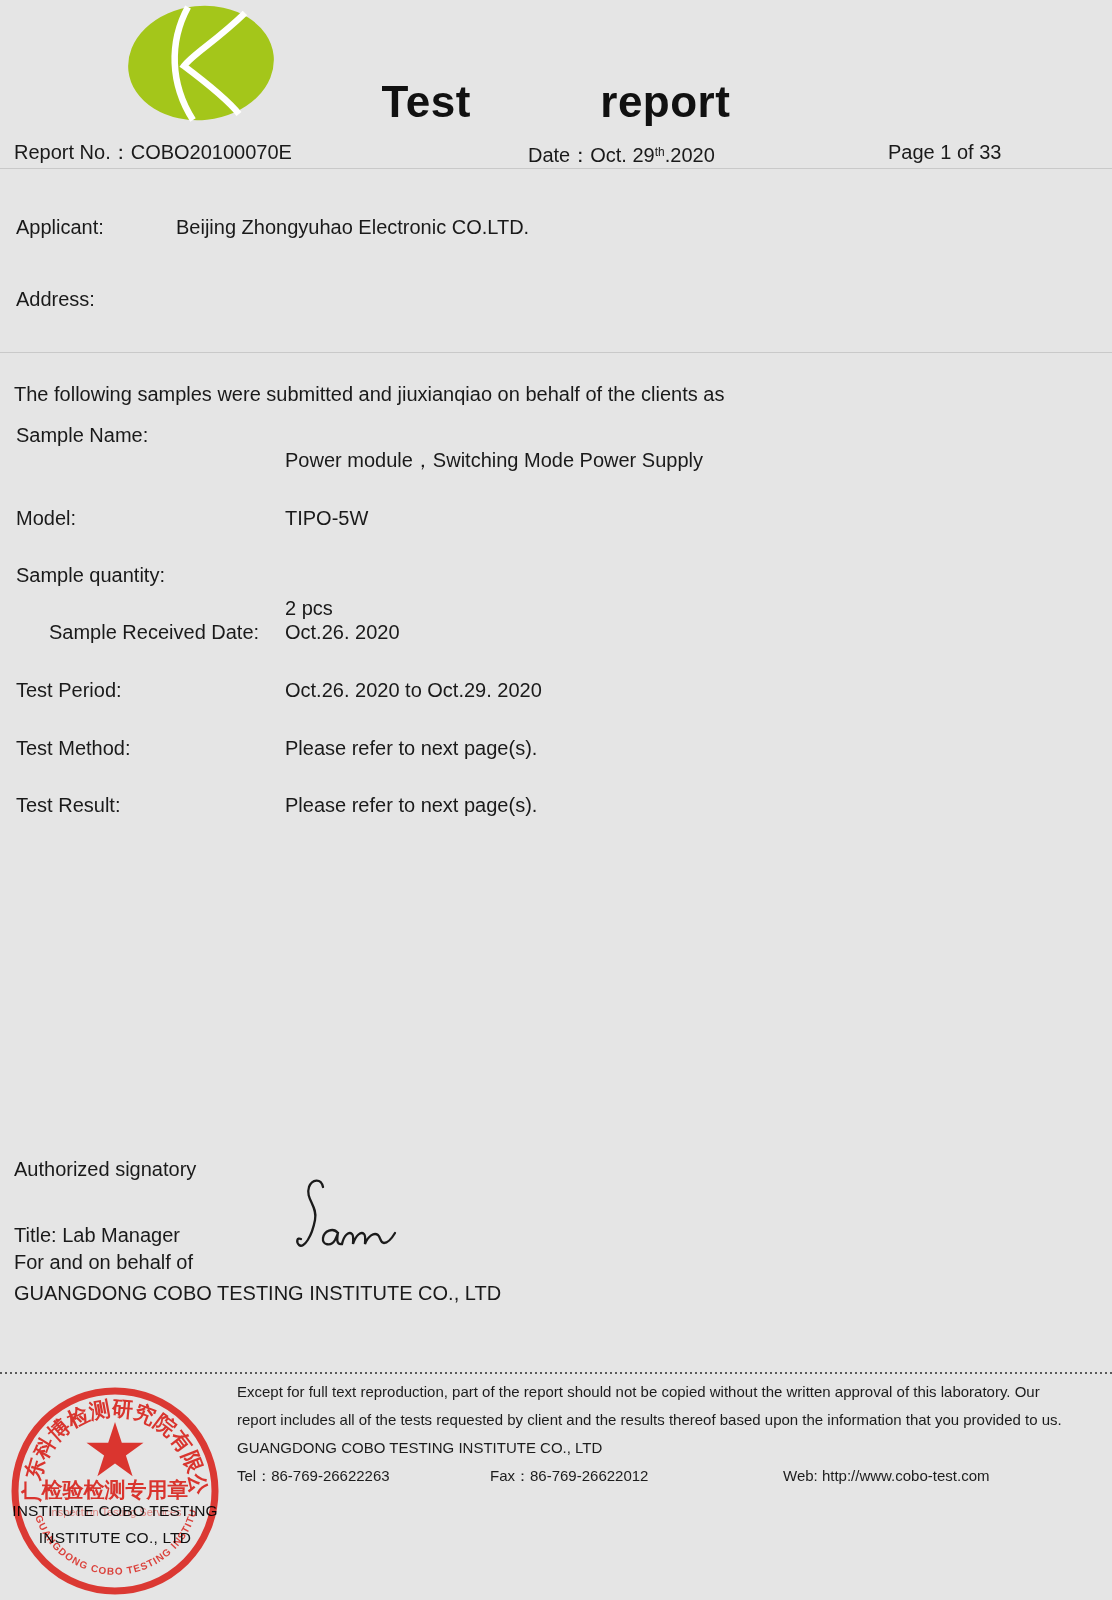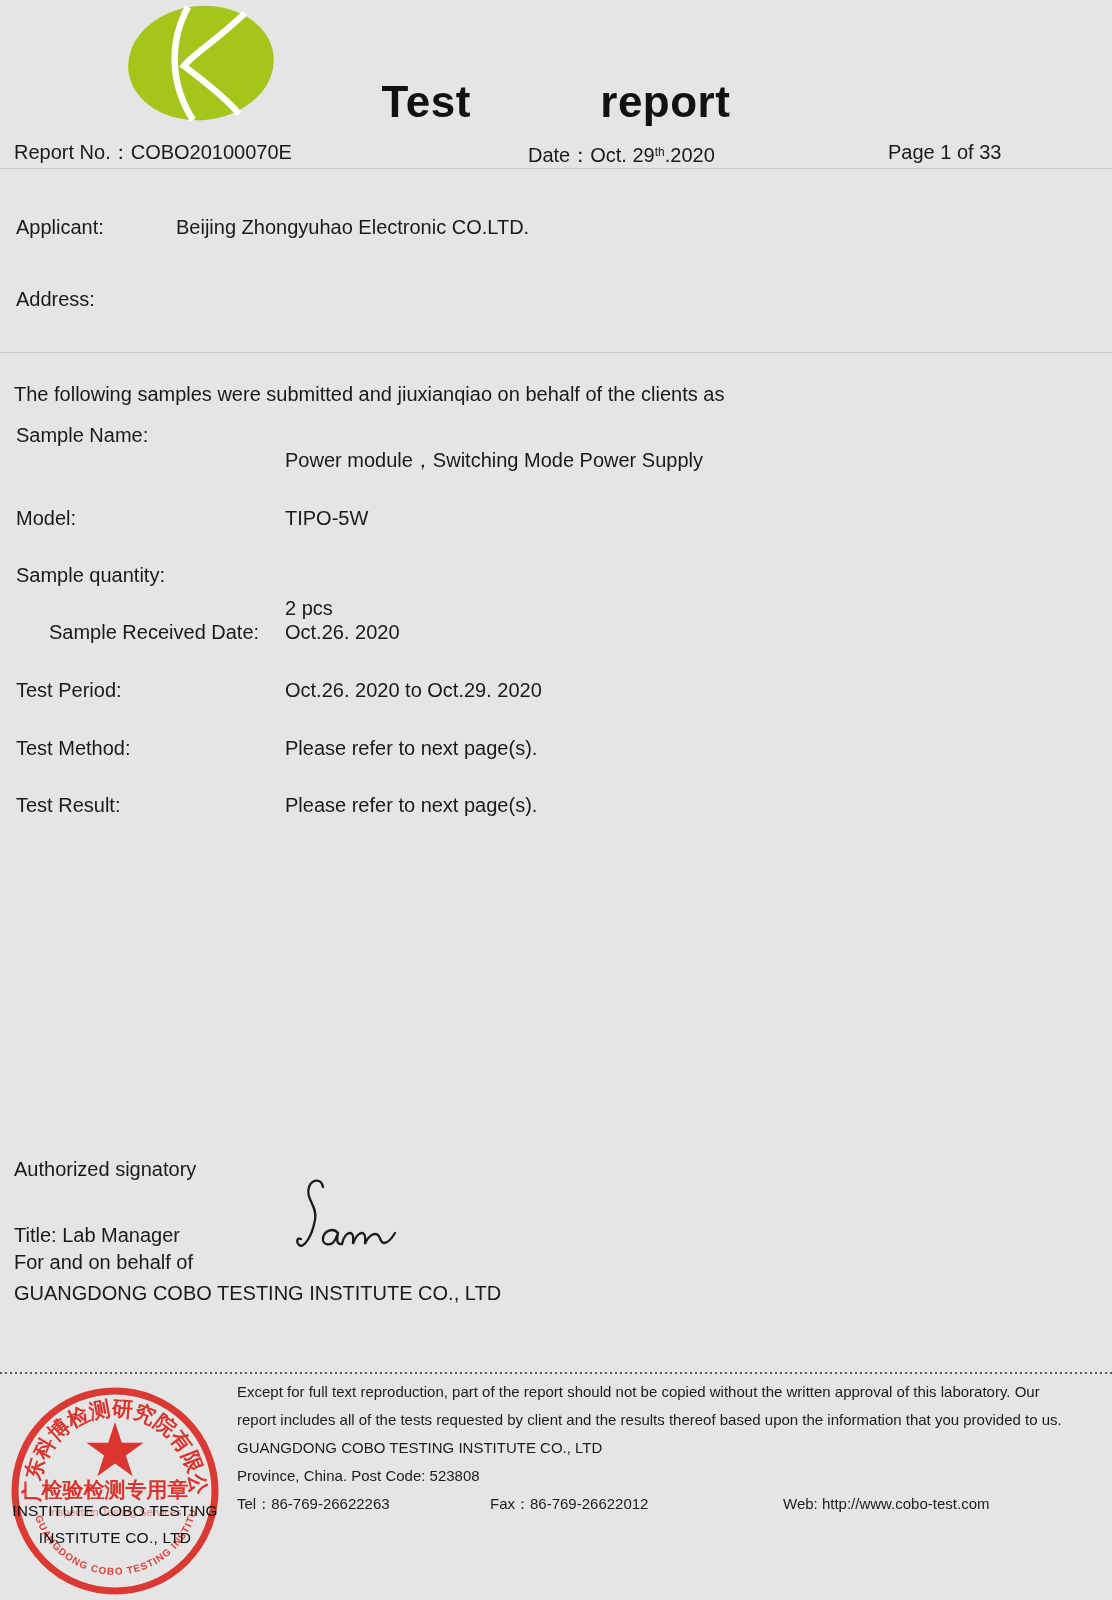--- a/index.html
+++ b/index.html
@@ -127,21 +127,20 @@
 
   <div class="abs stamp-overlay">
     <div>INSTITUTE COBO TESTING</div>
     <div>INSTITUTE CO., LTD</div>
   </div>
 
   <div class="abs footer-block">
     <div class="footer-line">Except for full text reproduction, part of the report should not be copied without the written approval of this laboratory. Our</div>
     <div class="footer-line">report includes all of the tests requested by client and the results thereof based upon the information that you provided to us.</div>
     <div class="footer-line">GUANGDONG COBO TESTING INSTITUTE CO., LTD</div>
-    <div class="footer-line">Province, China. Post Code: 523808</div>
     <div class="tel-row">
       <span class="tel-pos">Tel：86-769-26622263</span>
       <span class="fax-pos">Fax：86-769-26622012</span>
       <span class="web-pos">Web: http://www.cobo-test.com</span>
     </div>
   </div>
 
 </div>
 
 </body></html>

